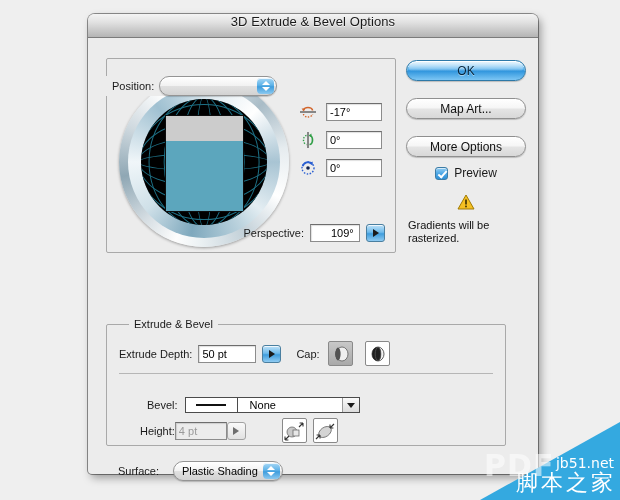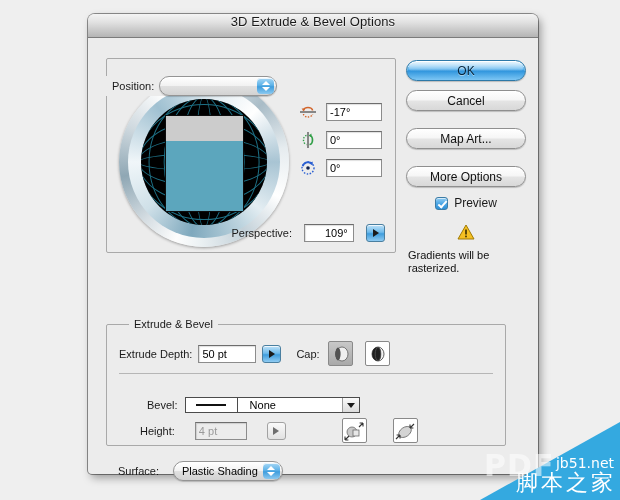--- a/index.html
+++ b/index.html
@@ -157,21 +157,21 @@
     font-size: 11px;
     padding: 1px 3px;
     display: flex; align-items: center;
     box-shadow: inset 1px 1px 1px rgba(0,0,0,.13);
   }
   .num-field.disabled { background: #ececec; color: #9a9a9a; }
 
   
   #perspective-row {
     position: absolute; right: 10px; bottom: 10px;
-    display: flex; align-items: center; gap: 12px;
+    display: flex; align-items: center; gap: 6px;
   }
   .lbl { font-size: 11px; color: #1a1a1a; white-space: nowrap; }
   .blue-arrow-btn {
     width: 19px; height: 18px;
     border-radius: 3px;
     background: linear-gradient(to bottom,#bfe2f8 0%,#6fbbec 45%,#3f9ddd 55%,#8fcbf2 100%);
     border: 1px solid #4a7fa0;
     display: flex; align-items: center; justify-content: center;
     box-shadow: inset 0 1px 0 rgba(255,255,255,.75);
   }
@@ -413,23 +413,20 @@
           <span class="tri-up"></span>
           <span class="tri-dn"></span>
         </span>
       </div>
     </div>
 
     <div id="buttons">
       <div class="btn default">
         <span>OK</span>
       </div>
-      <div class="btn">
-        <span>Cancel</span>
-      </div>
       <div class="gap"></div>
       <div class="btn">
         <span>Map Art...</span>
       </div>
       <div class="gap"></div>
       <div class="btn">
         <span>More Options</span>
       </div>
 
       <div id="preview-row">
@@ -484,21 +481,21 @@
           <div class="bevel-swatch">
             <span class="line"></span>
           </div>
           <div class="bevel-name">None</div>
           <div class="bevel-arrow">
               <i></i>
             </div>
         </div>
       </div>
 
-      <div class="row" style="left:33px; top:93px; gap:20px;">
+      <div class="row" style="left:33px; top:93px; gap:0;">
         <span class="lbl">Height:</span>
         <div class="num-field disabled" style="width:52px;">
           <span>4 pt</span>
         </div>
         <div class="grey-arrow-btn">
             <i></i>
           </div>
         <div class="sq-btn" style="margin-left:36px;">
           <svg width="22" height="20" viewBox="0 0 22 20">
             <circle cx="9" cy="11" r="5" fill="#c9c9c9" stroke="#6b6b6b" stroke-width=".8"></circle>

